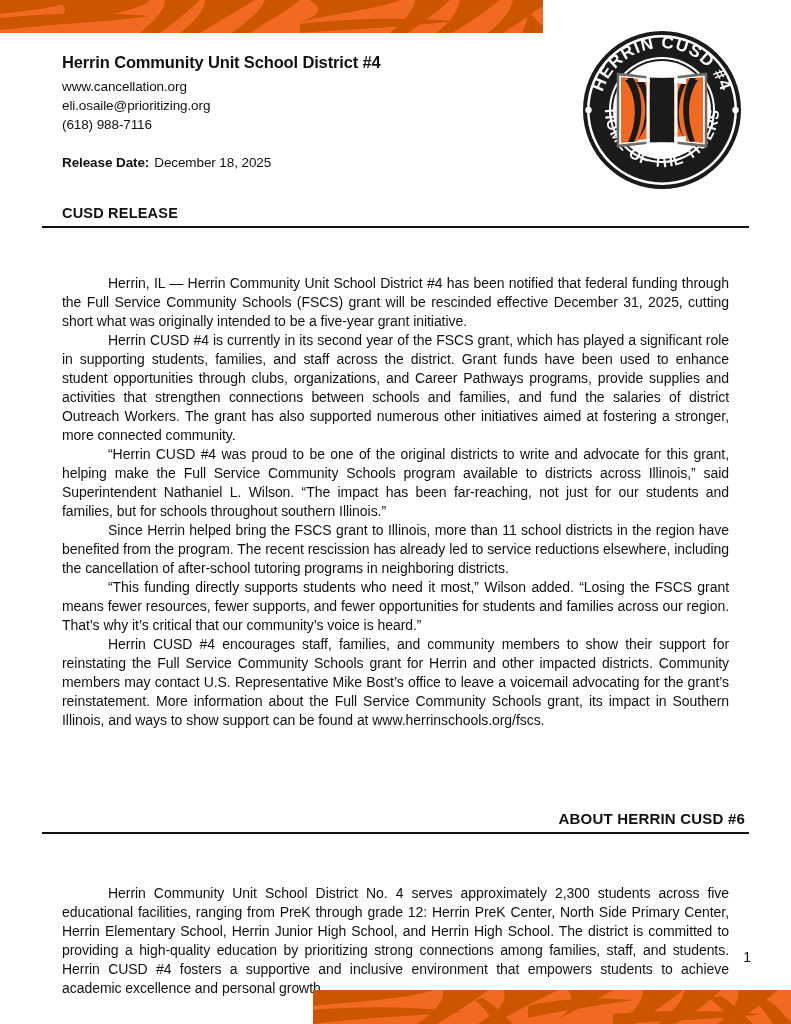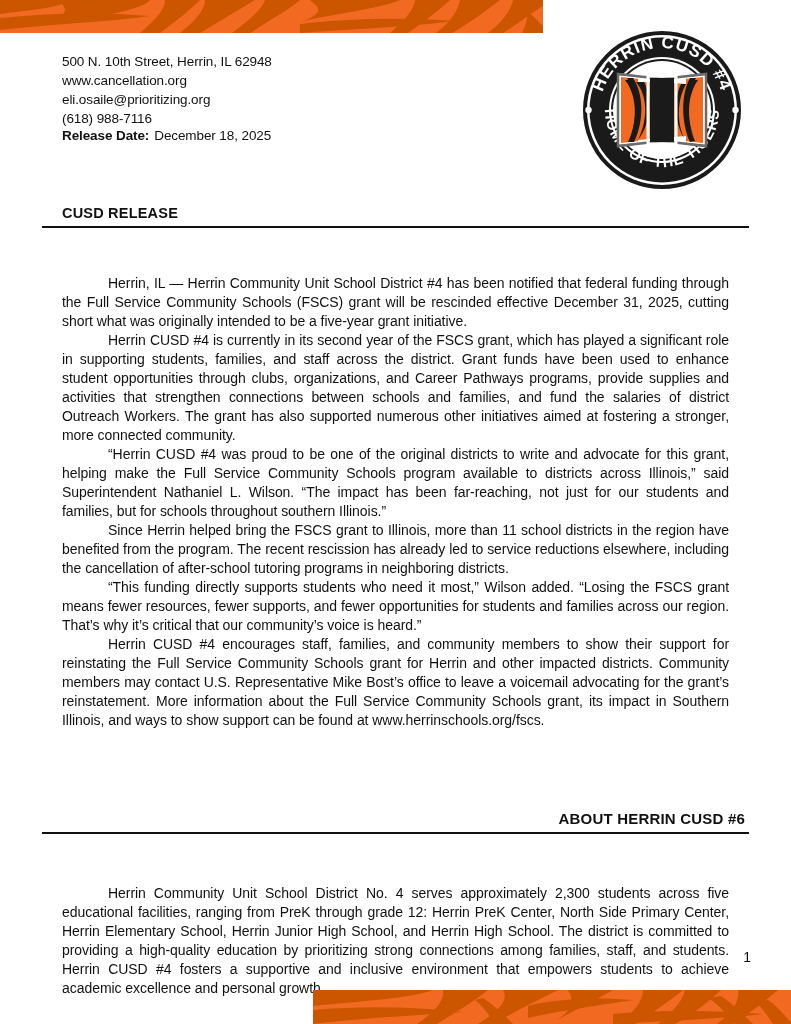--- a/index.html
+++ b/index.html
@@ -56,20 +56,21 @@
     letter-spacing: -0.15px;
     margin: 0 0 4px 0;
     line-height: 1.25;
   }
   .contact-line {
     font-size: 13.5px;
     line-height: 19px;
     letter-spacing: -0.1px;
   }
   #release-date-row {
+    margin-top: 21px;
     font-size: 13.5px;
     letter-spacing: -0.1px;
   }
   #release-date-label {
     font-weight: bold;
   }
   #release-date-value {
     margin-left: 5px;
   }
 
@@ -166,21 +167,21 @@
         <path d="M300,24 C345,19 400,17 455,21 C410,27 350,29 300,33 Z"></path>
         <path d="M415,0 L450,0 C438,11 422,23 408,33 L390,33 C404,21 414,10 415,0 Z"></path>
         <path d="M460,0 L500,0 C486,11 468,24 452,33 L436,33 C452,21 458,10 460,0 Z"></path>
         <path d="M513,0 L543,0 L543,6 C530,14 516,25 503,33 L488,33 C503,21 511,10 513,0 Z"></path>
         <path d="M528,12 C534,16 538,22 543,26 L543,33 L522,33 C526,26 527,18 528,12 Z"></path>
       </g>
     </svg>
   </div>
 
   <div id="letterhead">
-    <div class="contact-line">500 N. 10th Street, Herrin, IL 62948</div>
+    <div id="district-name">Herrin Community Unit School District #4</div>
     <div class="contact-line">www.cancellation.org</div>
     <div class="contact-line">eli.osaile@prioritizing.org</div>
     <div class="contact-line">(618) 988-7116</div>
     <div id="release-date-row">
       <span id="release-date-label">Release Date:</span><span id="release-date-value">December 18, 2025</span>
     </div>
   </div>
 
   <div id="logo">
     <svg viewBox="0 0 168 168" aria-hidden="true">

